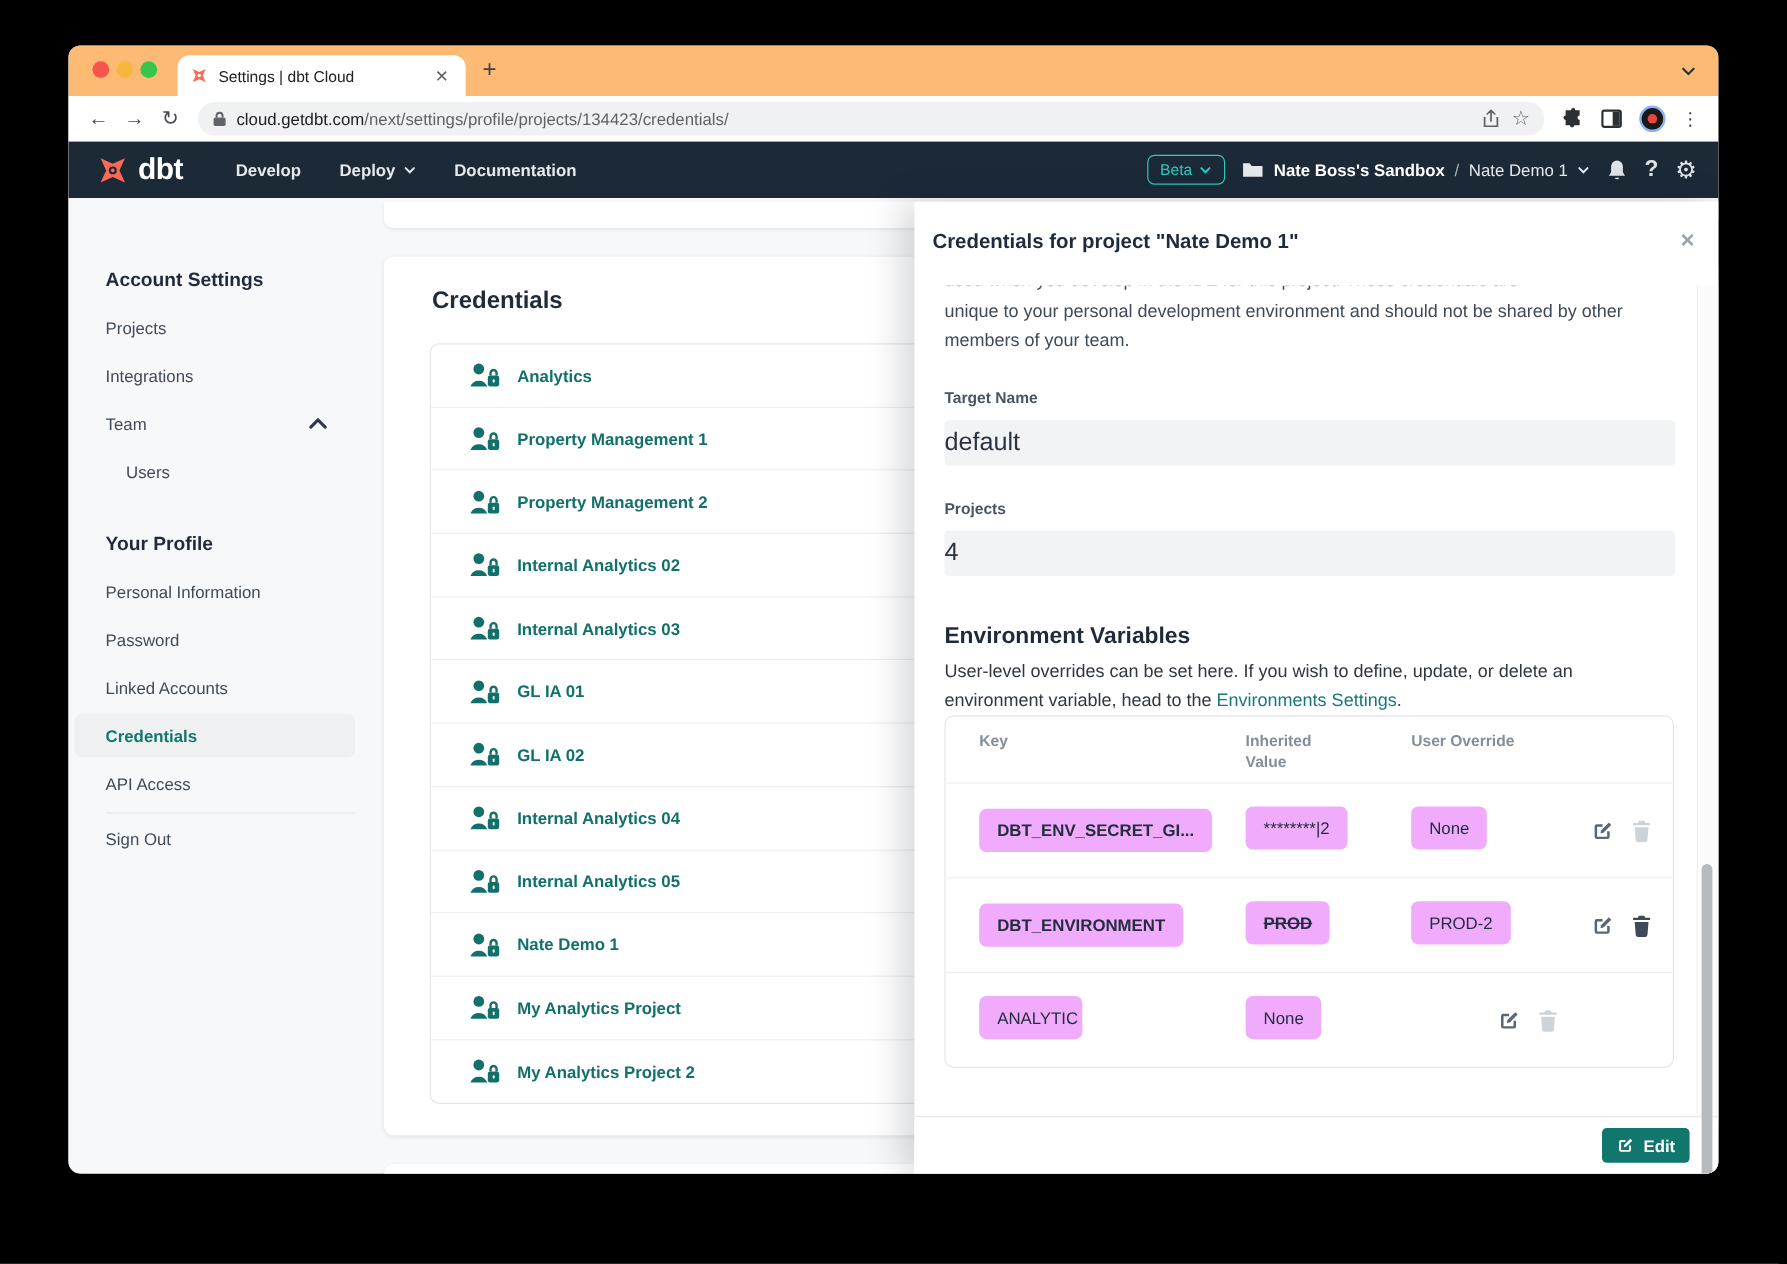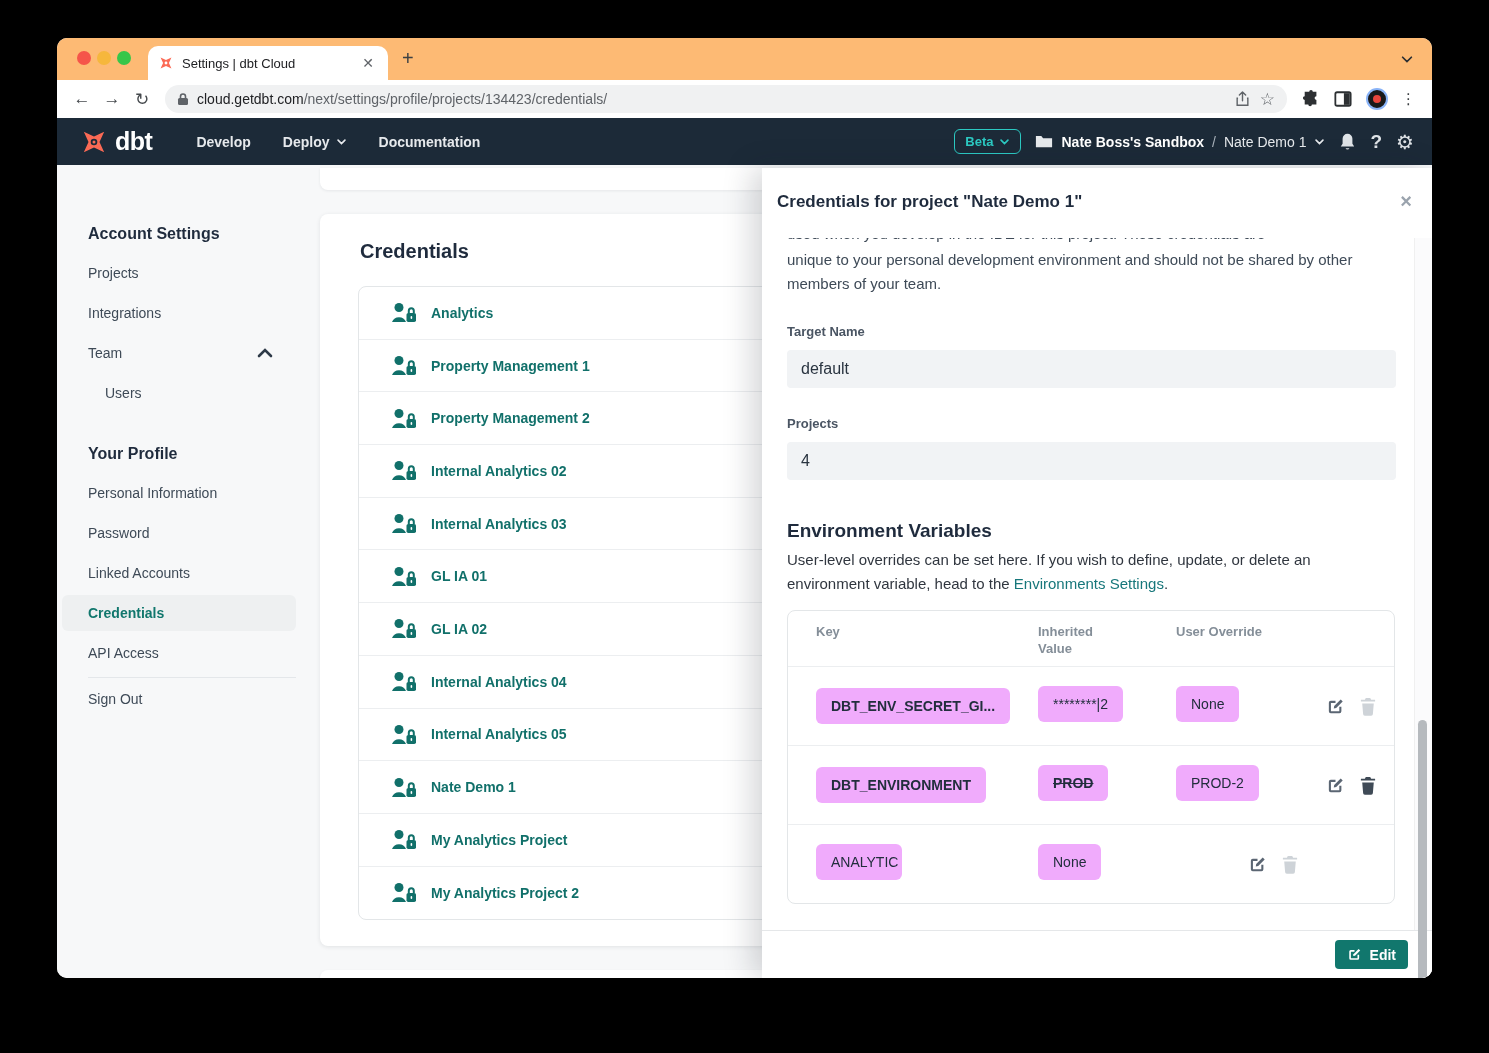--- a/index.html
+++ b/index.html
@@ -26,21 +26,21 @@
   .avatar-ring { width:22px; height:22px; border-radius:50%; border:2px solid #8ab4f8; display:flex; align-items:center; justify-content:center; background:#1a1a1a; }
   .avatar-dot { width:8px; height:8px; border-radius:50%; background:#e8453c; }
   .kebab { font-size:15px; color:#3c4043; letter-spacing:0; margin:0 6px; }
 
   
   .appnav { height:47px; background:#1c2a38; display:flex; align-items:center; padding:0 22px; position:relative; }
   .logo { display:flex; margin-right:28px; }
   .logo-word { color:#fff; font-size:25px; font-weight:700; letter-spacing:-.5px; margin-left:6px; }
   .navitem { color:#e6e9ec; font-size:14px; font-weight:700; margin:0 16px; display:flex; align-items:center; gap:6px; }
   .nav-right { position:absolute; right:18px; display:flex; align-items:center; gap:14px; }
-  .beta { border:1.5px solid #2cc9c2; color:#2cc9c2; font-size:13px; font-weight:700; border-radius:6px; padding:4px 10px; display:flex; align-items:center; gap:6px; }
+  .beta { border:1.5px solid #2cc9c2; color:#2cc9c2; font-size:13px; font-weight:400; border-radius:6px; padding:4px 10px; display:flex; align-items:center; gap:6px; }
   .acct { display:flex; align-items:center; gap:8px; color:#fff; font-size:14px; }
   .acct .bold { font-weight:700; } .acct .sep { color:#aab3bc; } .acct .proj { font-weight:400; color:#e6e9ec; }
   .navicon { color:#dfe3e7; font-size:17px; font-weight:700; display:flex; align-items:center; }
 
   
   .content { position:relative; height:851px; background:#f7f8f9; }
 
   
   .side-h { position:absolute; left:31px; font-size:16px; font-weight:700; color:#1f2b3d; }
   .side-i { position:absolute; left:31px; font-size:14px; color:#3e4a57; }
@@ -63,25 +63,25 @@
   
   .panel { position:absolute; left:705px; top:3px; width:670px; height:810px; background:#fff; box-shadow:-10px 0 28px rgba(20,30,40,.18); }
   .panel-header { position:relative; height:70px; }
   .panel-title { position:absolute; left:15px; top:24px; font-size:17px; font-weight:700; color:#1f2b3d; }
   .panel-close { position:absolute; right:20px; top:22px; font-size:20px; color:#9aa3ad; font-weight:700; }
   .panel-body { position:absolute; left:0; top:70px; right:0; bottom:48px; overflow:hidden; padding:0 38px 0 25px; }
   .clip-line { height:10px; overflow:hidden; color:#3e4a57; font-size:15px; }
   .clip-line span { display:block; margin-top:-16px; line-height:24px; }
   .panel-desc { font-size:15px; line-height:24px; color:#3e4a57; width:600px; }
   .field-label { font-size:13px; font-weight:700; color:#4a5563; margin-top:28px; }
-  .field-input { margin-top:11px; width:609px; height:38px; background:#f1f3f5; border-radius:4px; font-size:16px; color:#2a3440; display:flex; align-items:center; padding-left:14px; }
+  .field-input { margin-top:11px; width:609px; height:38px; background:#f1f3f5; border-radius:4px; font-size:21px; color:#2a3440; display:flex; align-items:center; }
   .ev-title { margin-top:40px; font-size:19px; font-weight:700; color:#1f2b3d; }
   .ev-desc { margin-top:6px; font-size:15px; line-height:24px; color:#30363f; width:606px; }
   .ev-desc a { color:#17777b; text-decoration:none; }
-  .ev-table { margin-top:14px; width:608px; border:1px solid #e3e6e8; border-radius:8px; overflow:hidden; }
+  .ev-table { width:608px; border:1px solid #e3e6e8; border-radius:8px; overflow:hidden; }
   .ev-grid { display:grid; grid-template-columns:222px 138px 150px 1fr; align-items:center; padding:0 0 0 28px; }
   .ev-head { height:55px; align-items:start; padding-top:12px; }
   .ev-head div { font-size:13px; font-weight:700; color:#848e98; width:90px; line-height:17px; }
   .ev-row { height:79px; border-top:1px solid #eceef0; }
   .pill { display:inline-block; background:#f0abfc; border-radius:6px; padding:10px 15px; font-size:14px; font-weight:700; color:#222e3d; white-space:nowrap; }
   .pill.value { font-weight:400; max-width:86px; overflow:hidden; }
   .pill.strike { text-decoration:line-through; font-weight:700; }
   .row-icons { display:flex; gap:15px; justify-content:flex-end; padding-right:28px; }
   .icon-btn svg { display:block; }
   .panel-footer { position:absolute; left:0; right:0; bottom:0; height:48px; border-top:1px solid #e5e7e9; background:#fff; }

